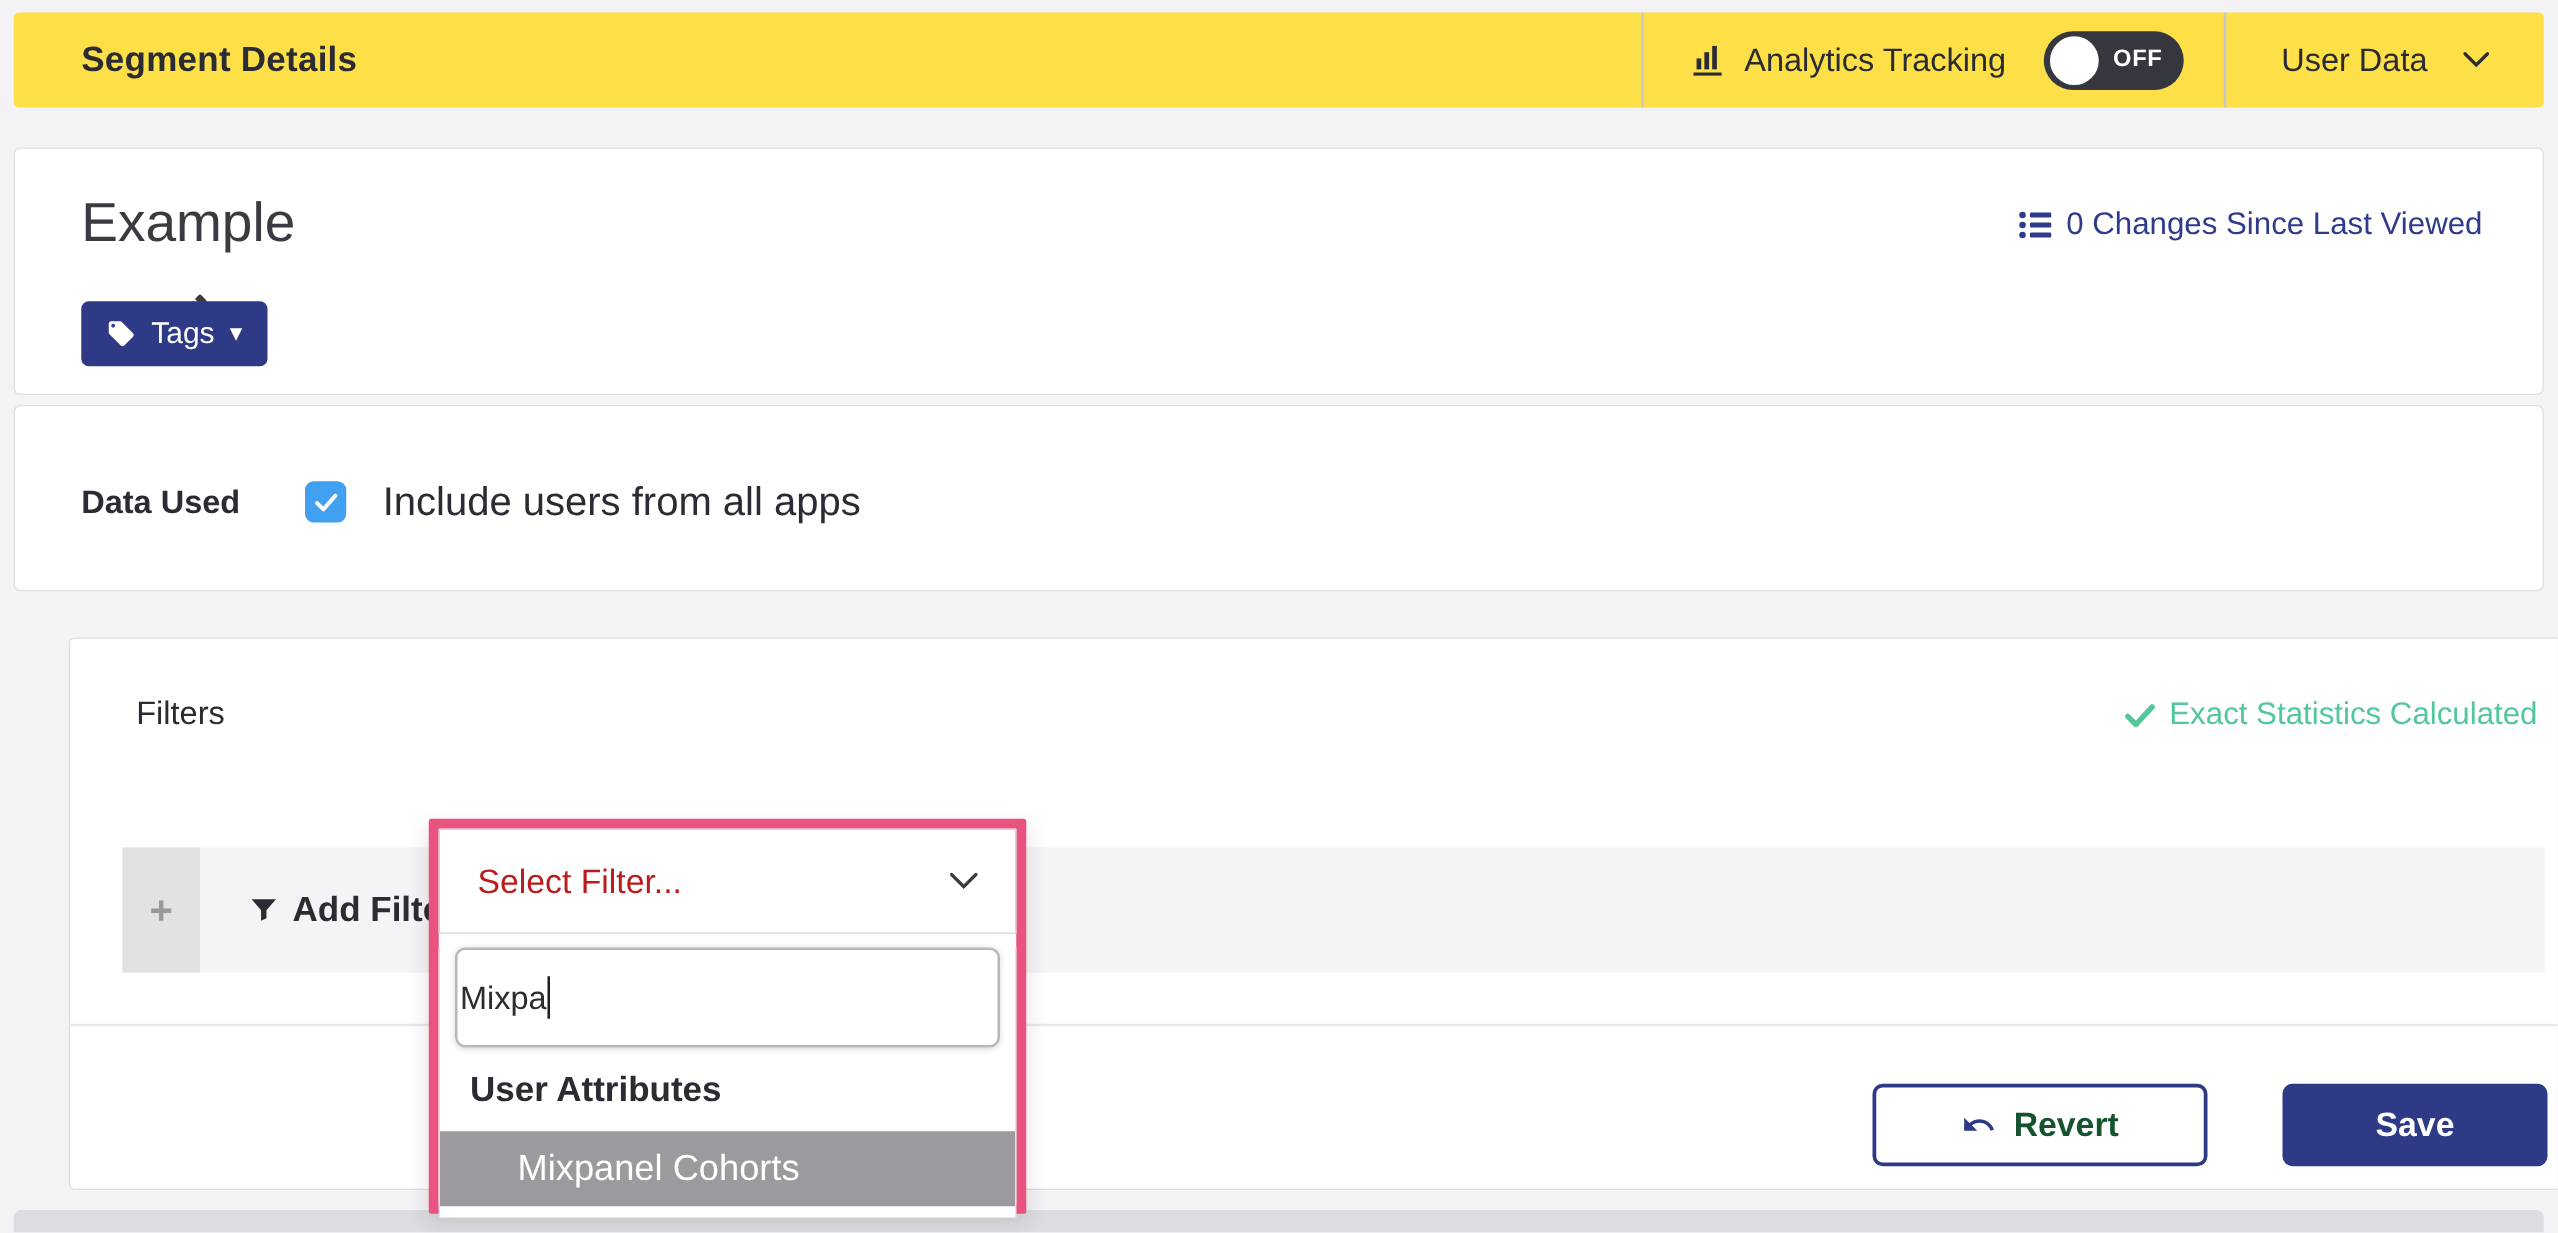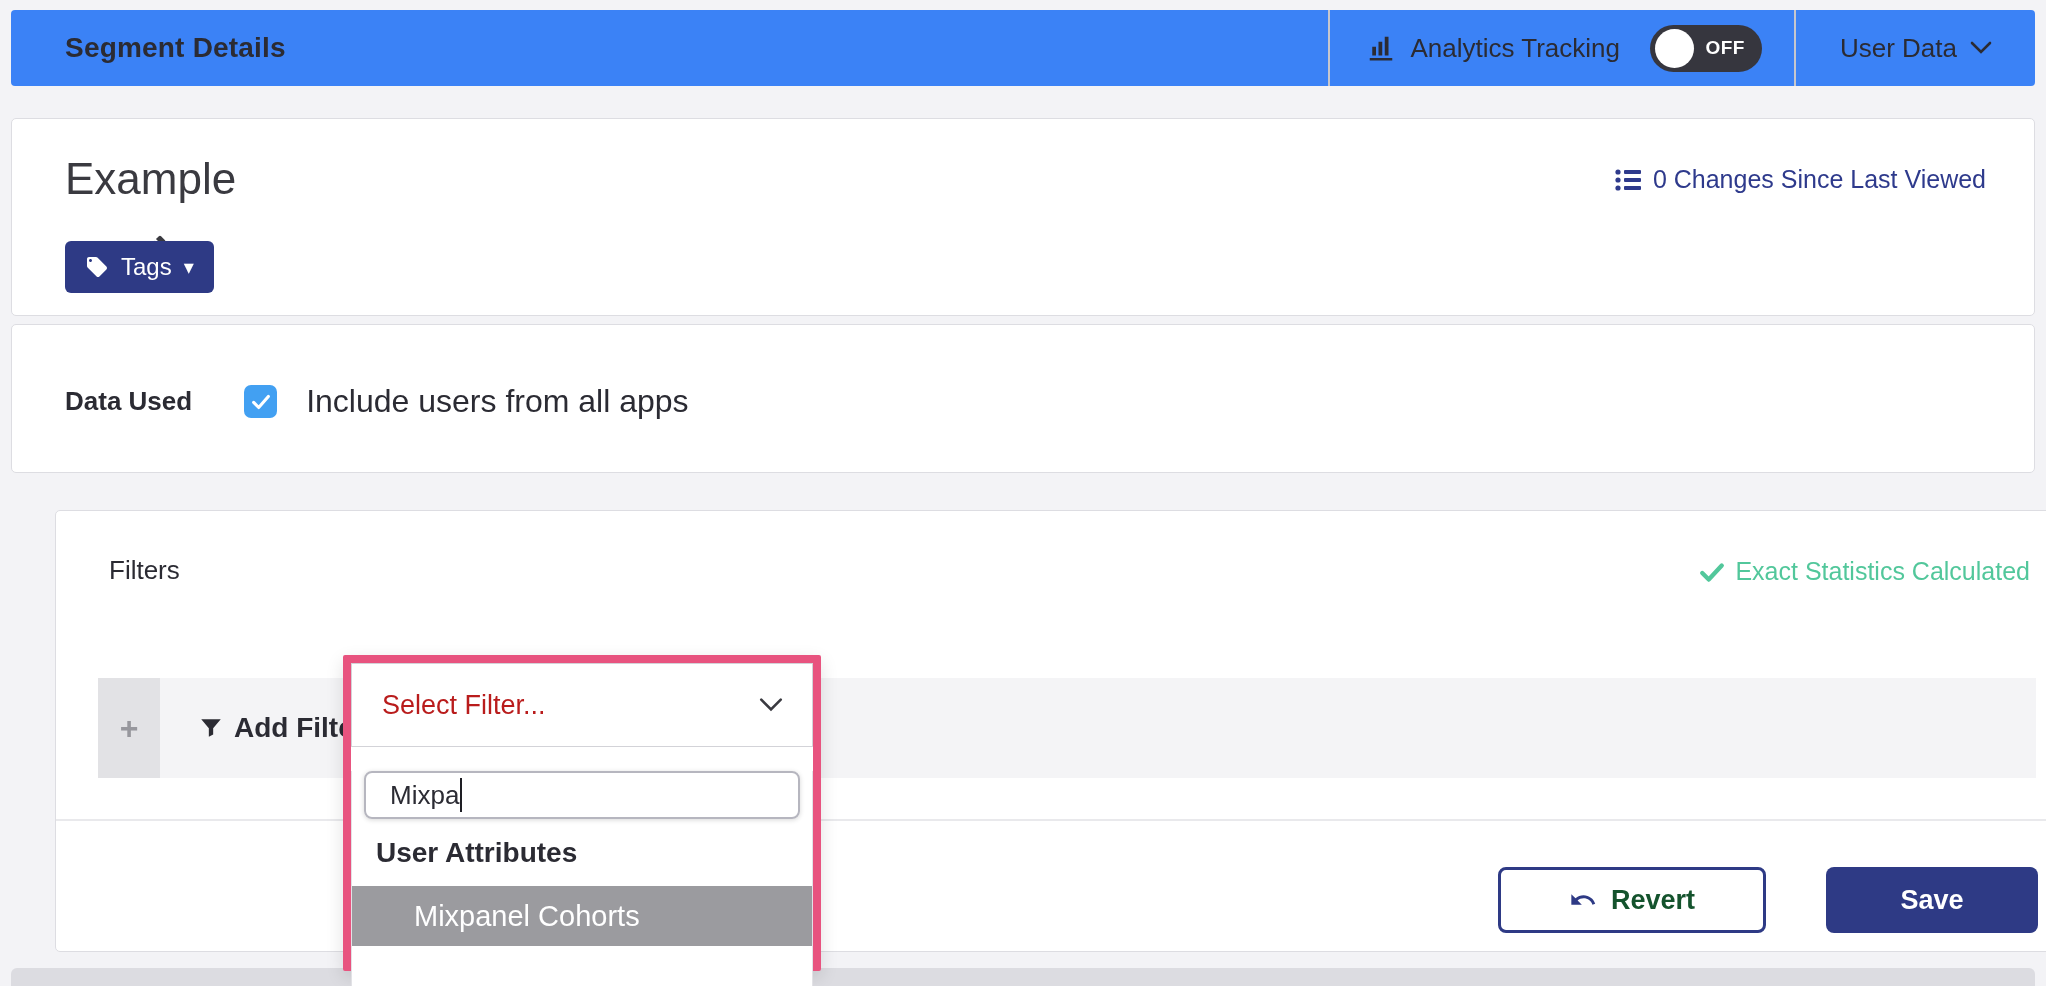--- a/index.html
+++ b/index.html
@@ -9,28 +9,28 @@
     background:#f3f3f6;
     position:relative;
     overflow:hidden;
     color:#2b2b33;
   }
   .abs { position:absolute; }
 
   
   .header-bar {
     left:11px; top:10px; width:2024px; height:76px;
-    background:#3b82f6; border-radius:4px;
+    background:#fde047; border-radius:4px;
     display:flex; align-items:center;
   }
   .header-title { font-size:28px; font-weight:bold; padding-left:54px; letter-spacing:.2px; }
   .header-right { position:absolute; right:0; top:0; height:100%; display:flex; }
   .header-section { display:flex; align-items:center; border-left:2px solid #c7c7cd; height:100%; }
   .analytics-section { padding:0 32px 0 36px; gap:14px; }
-  .userdata-section { padding:0 42px 0 44px; gap:12px; }
+  .userdata-section { padding:0 42px 0 44px; gap:27px; }
   .header-label { font-size:26px; color:#2b2b33; }
   .toggle {
     width:112px; height:47px; background:#36363e; border-radius:24px;
     position:relative; margin-left:16px; flex:0 0 auto;
   }
   .toggle-knob { position:absolute; left:5px; top:4px; width:39px; height:39px; background:#fff; border-radius:50%; }
   .toggle-text { position:absolute; right:17px; top:12px; color:#fff; font-size:19px; font-weight:bold; letter-spacing:.5px; }
 
   
   .card { left:11px; width:2024px; background:#fff; border:1px solid #dddde2; border-radius:5px; }
@@ -76,22 +76,22 @@
   .dropdown-annotation {
     left:343px; top:655px; width:478px; height:316px;
     border:8px solid #e8537f; background:#fff; z-index:10;
     box-shadow:0 6px 18px rgba(0,0,0,.12); border-radius:2px;
   }
   .select-box { position:relative; height:84px; border:1px solid #d3d3d8; background:#fff;
                 display:flex; align-items:center; padding:0 30px; cursor:pointer; }
   .select-value { font-size:27px; color:#b91c1c;text-align:center; }
   .select-chevron { position:absolute; right:28px; top:32px; }
   .select-panel { position:relative; height:216px; border-left:1px solid #e2e2e6; border-right:1px solid #e2e2e6; background:#fff; }
-  .search-input { margin:24px 12px 0 12px; height:48px; border:2px solid #b6b6bf; border-radius:8px;
-                  box-shadow:0 1px 5px rgba(0,0,0,.16); display:flex; align-items:center; padding-left:24px; }
+  .search-input { margin:11px 12px 0 12px; height:80px; border:2px solid #b6b6bf; border-radius:8px;
+                  box-shadow:0 1px 5px rgba(0,0,0,.16); display:flex; align-items:center; padding-left:2px; }
   .search-text { font-size:26px; }
   .text-cursor { width:2px; height:34px; background:#1e1e24; margin-left:1px; }
   .group-header { margin:18px 0 0 24px; font-size:28px; font-weight:bold; }
   .option-row { margin-top:17px; height:60px; background:#9b9b9f; display:flex; align-items:center;
                 padding-left:62px; color:#fff; font-size:29px; cursor:pointer; }
 
   
   .footer-strip { left:11px; top:968px; width:2024px; height:18px; background:#dcdce1; border-radius:6px 6px 0 0; }
 
   svg { display:block; }

